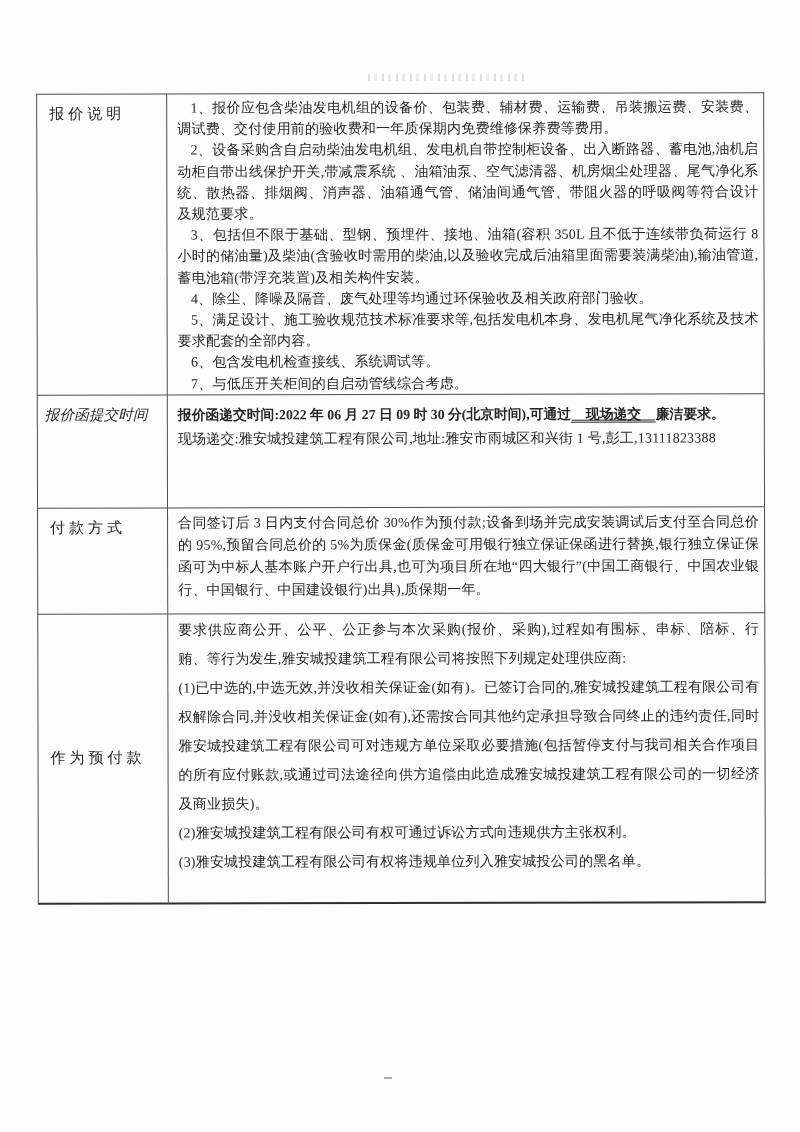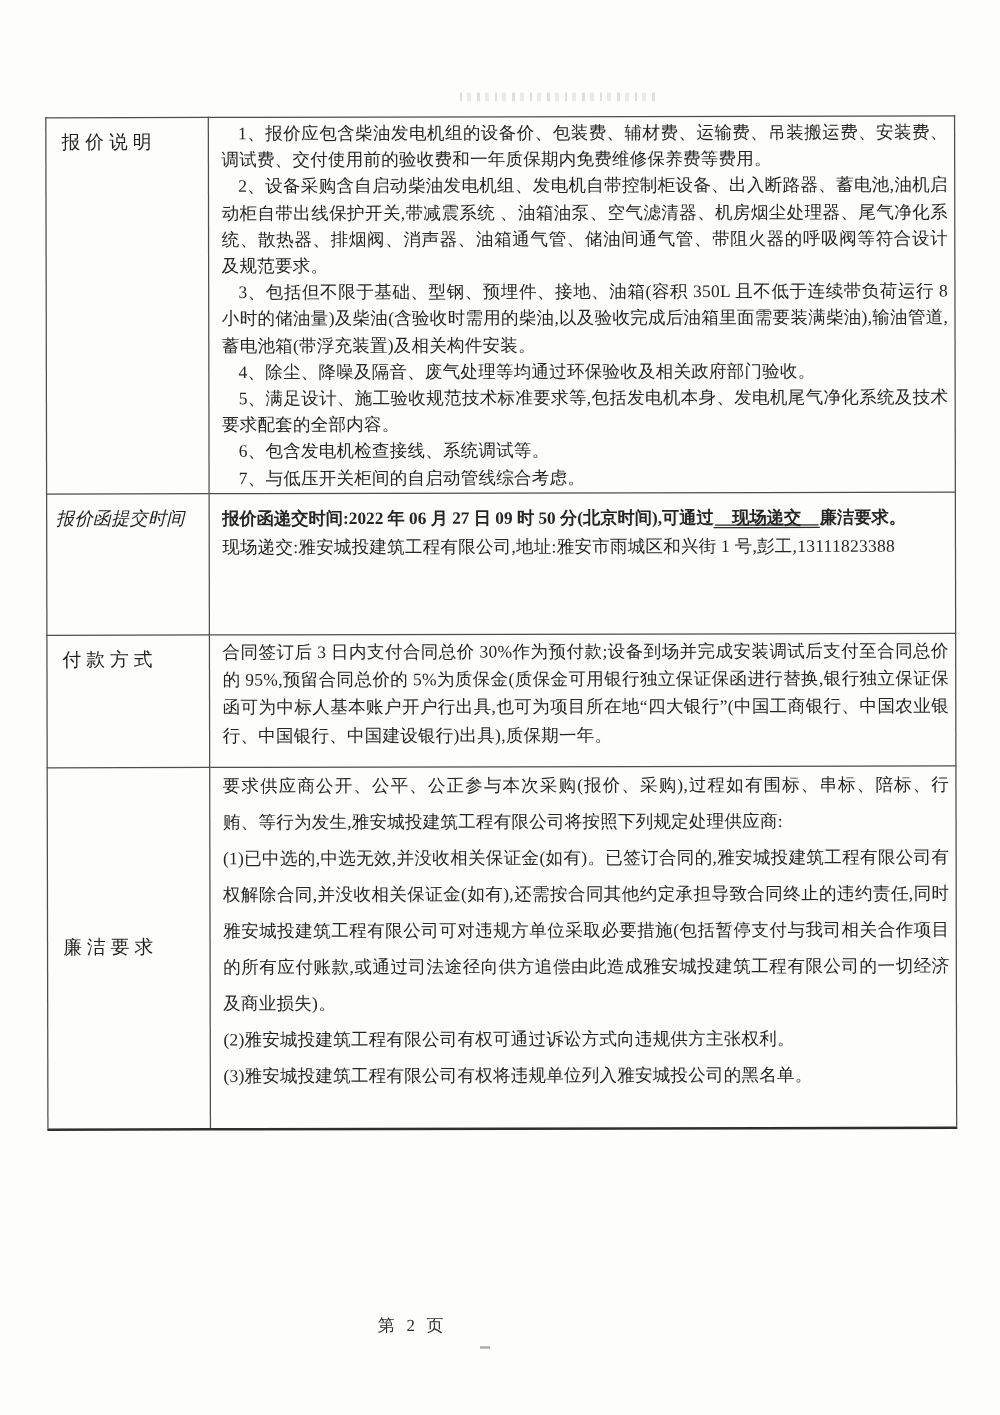--- a/index.html
+++ b/index.html
@@ -132,40 +132,39 @@
         <p>4、除尘、降噪及隔音、废气处理等均通过环保验收及相关政府部门验收。</p>
         <p>5、满足设计、施工验收规范技术标准要求等,包括发电机本身、发电机尾气净化系统及技术要求配套的全部内容。</p>
         <p>6、包含发电机检查接线、系统调试等。</p>
         <p>7、与低压开关柜间的自启动管线综合考虑。</p>
       </td>
     </tr>
 
     <tr>
       <td class="label-cell tight" style="height:102px">报价函提交时间</td>
       <td class="content-cell cell-submit">
-        <p class="bold-line"><span>报价函递交时间:2022 年 06 月 27 日 09 时 50 分(北京时间),可通过</span><span class="underlined">　现场递交　</span><span>廉洁要求。</span></p>
+        <p class="bold-line"><span>报价函递交时间:2022 年 06 月 27 日 09 时 30 分(北京时间),可通过</span><span class="underlined">　现场递交　</span><span>廉洁要求。</span></p>
         <p>现场递交:雅安城投建筑工程有限公司,地址:雅安市雨城区和兴街 1 号,彭工,13111823388</p>
       </td>
     </tr>
 
     <tr>
       <td class="label-cell" style="height:95px">付款方式</td>
       <td class="content-cell cell-payment">
         <p>合同签订后 3 日内支付合同总价 30%作为预付款;设备到场并完成安装调试后支付至合同总价的 95%,预留合同总价的 5%为质保金(质保金可用银行独立保证保函进行替换,银行独立保证保函可为中标人基本账户开户行出具,也可为项目所在地“四大银行”(中国工商银行、中国农业银行、中国银行、中国建设银行)出具),质保期一年。</p>
       </td>
     </tr>
 
     <tr>
-      <td class="label-cell middle" style="height:288px">廉洁要求</td>
+      <td class="label-cell middle" style="height:288px">作为预付款</td>
       <td class="content-cell cell-integrity">
         <p>要求供应商公开、公平、公正参与本次采购(报价、采购),过程如有围标、串标、陪标、行贿、等行为发生,雅安城投建筑工程有限公司将按照下列规定处理供应商:</p>
         <p>(1)已中选的,中选无效,并没收相关保证金(如有)。已签订合同的,雅安城投建筑工程有限公司有权解除合同,并没收相关保证金(如有),还需按合同其他约定承担导致合同终止的违约责任,同时雅安城投建筑工程有限公司可对违规方单位采取必要措施(包括暂停支付与我司相关合作项目的所有应付账款,或通过司法途径向供方追偿由此造成雅安城投建筑工程有限公司的一切经济及商业损失)。</p>
         <p>(2)雅安城投建筑工程有限公司有权可通过诉讼方式向违规供方主张权利。</p>
         <p>(3)雅安城投建筑工程有限公司有权将违规单位列入雅安城投公司的黑名单。</p>
       </td>
     </tr>
   </tbody>
     </table>
 
-  <div class="footer">第 2 页</div>
   <div class="smudge-footer"></div>
 
 </div>
 
 </body></html>

